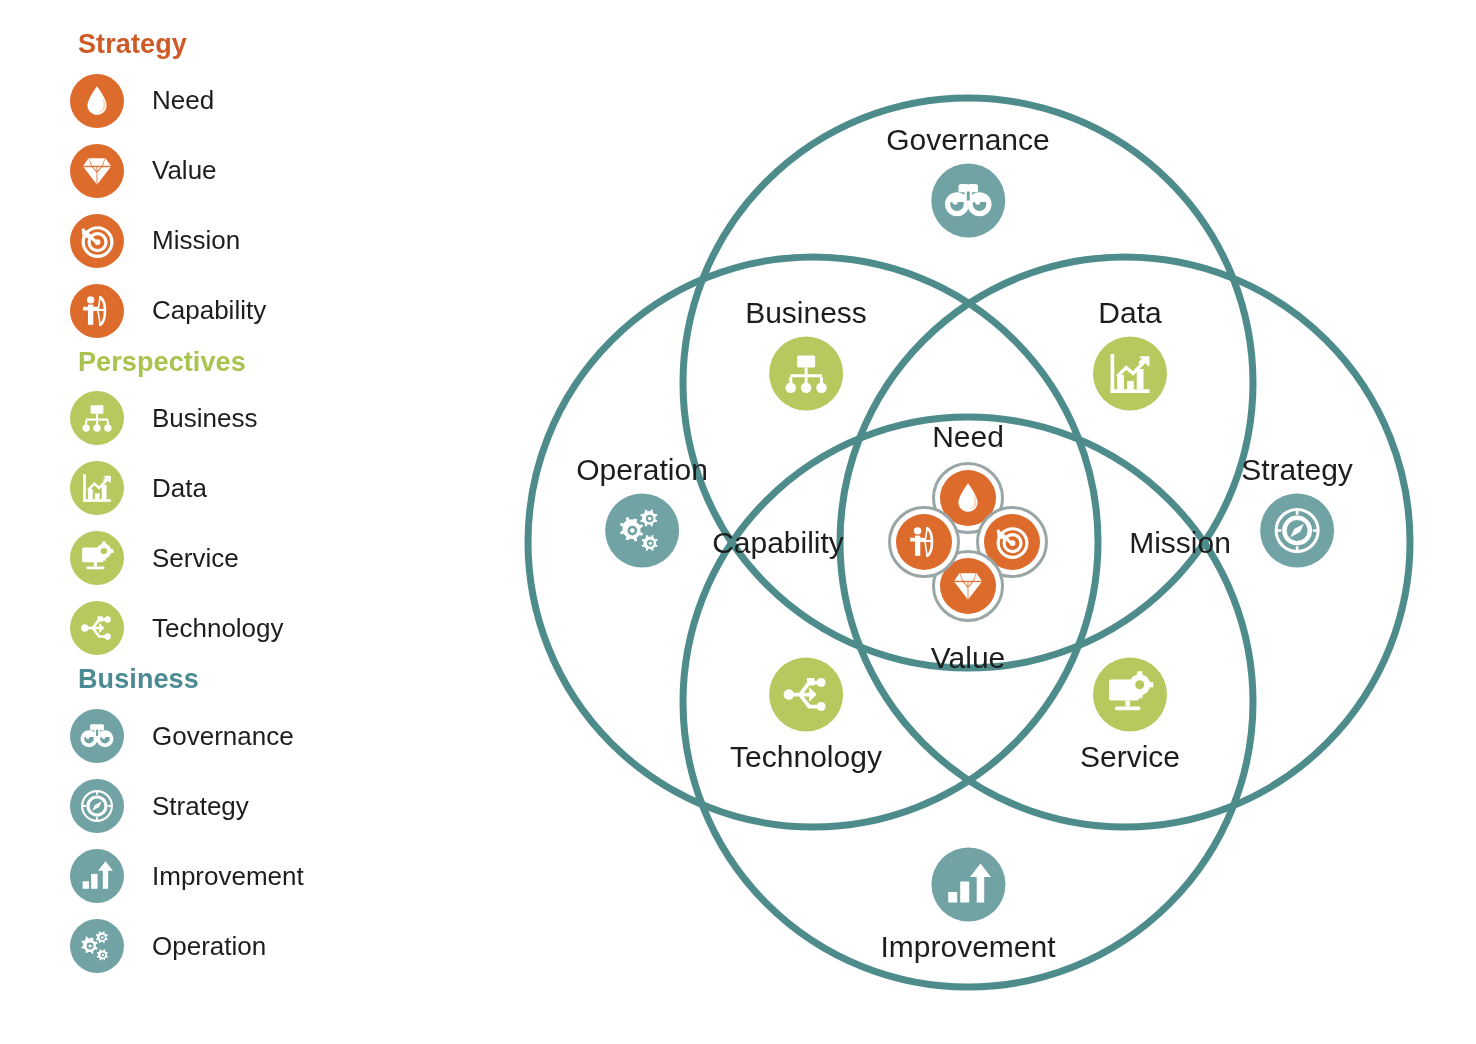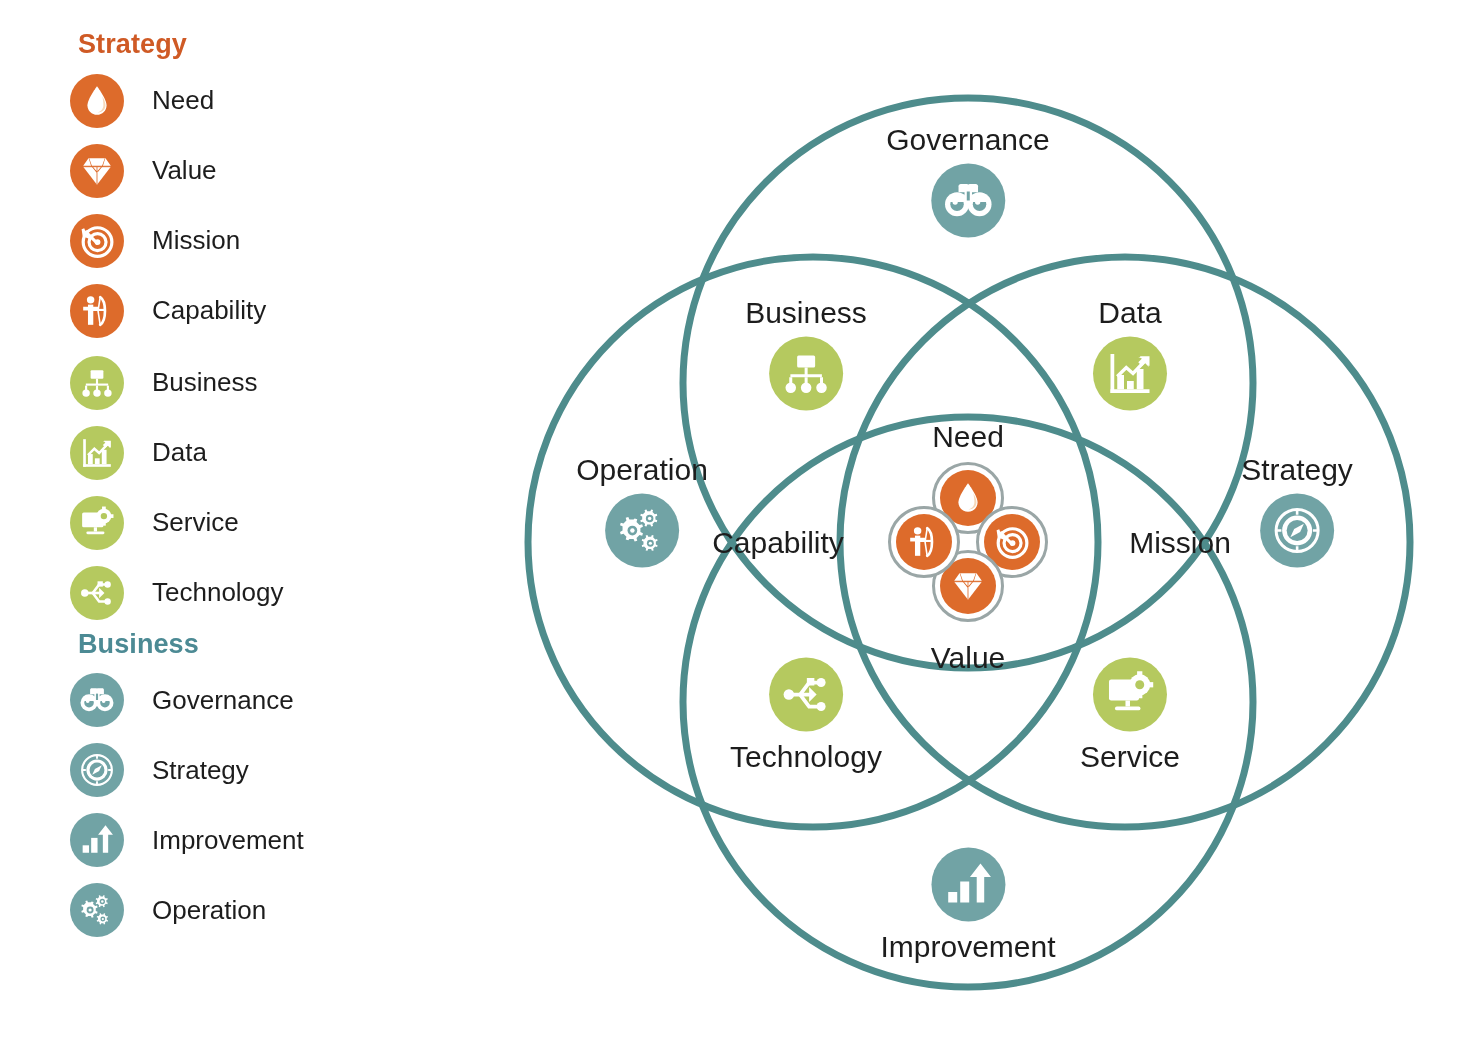--- a/index.html
+++ b/index.html
@@ -303,20 +303,21 @@
       <span class="legend-badge badge-orange">
           <svg>
             <use href="#ic-archer-bow-icon"></use>
           </svg>
         </span>
       <span class="legend-label">Capability</span>
     </div>
   </div>
 
   <div class="legend-group">
+    <div class="legend-heading perspectives">Perspectives</div>
 
     <div class="legend-item">
       <span class="legend-badge badge-green">
           <svg>
             <use href="#ic-org-chart-icon"></use>
           </svg>
         </span>
       <span class="legend-label">Business</span>
     </div>
     <div class="legend-item">

